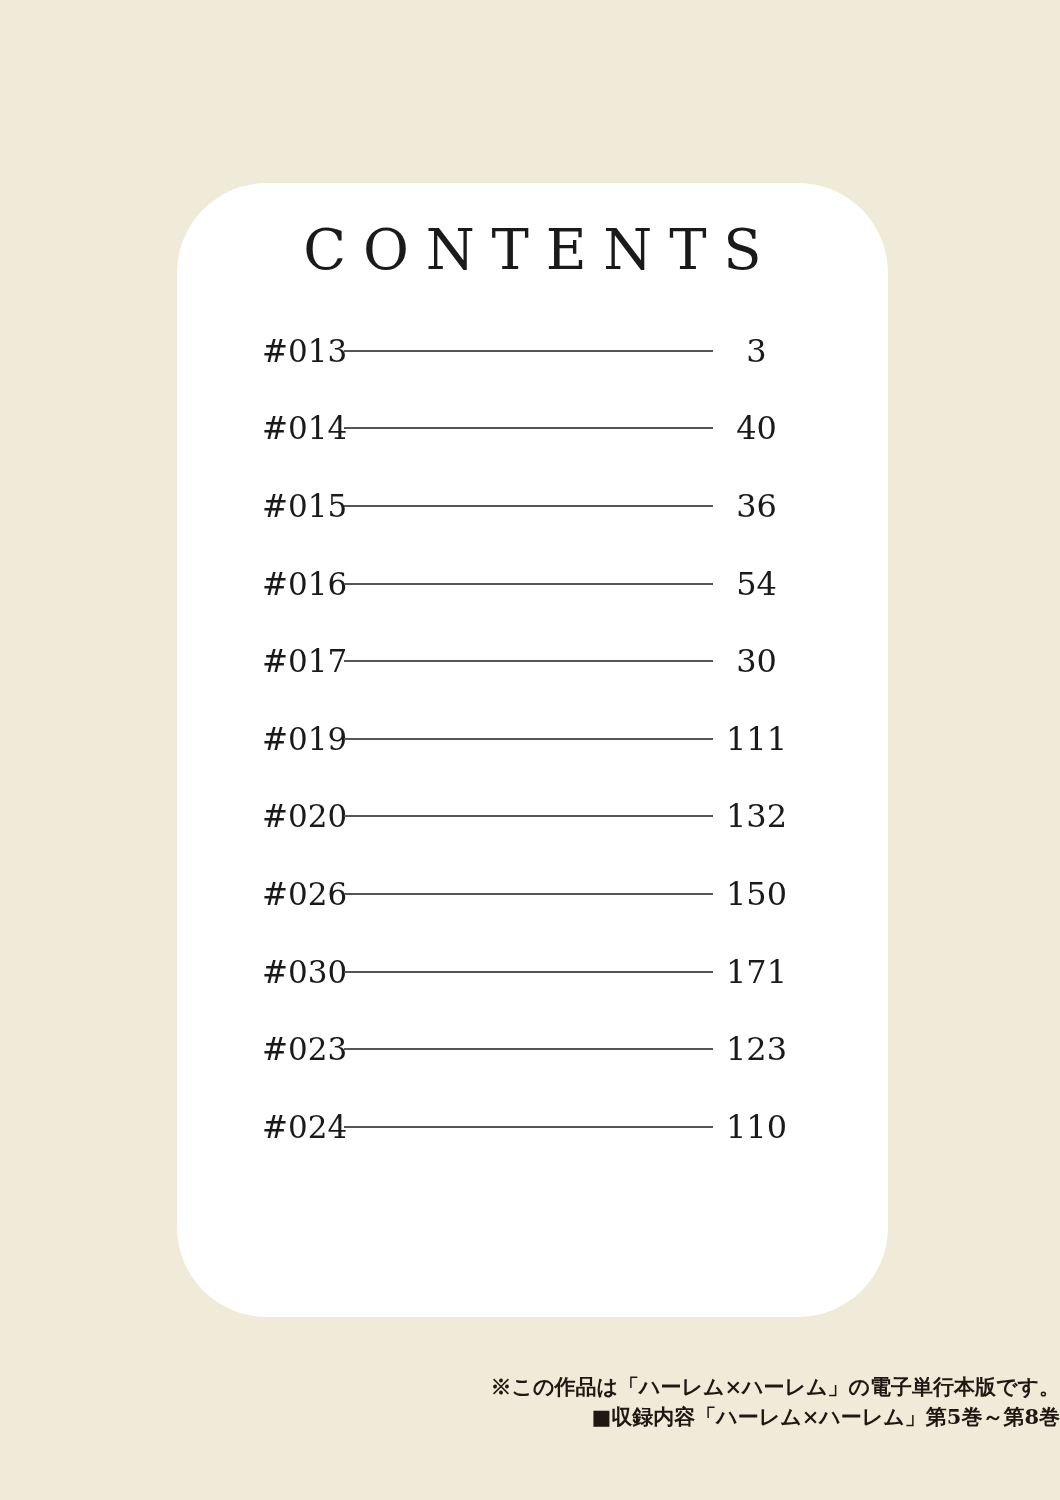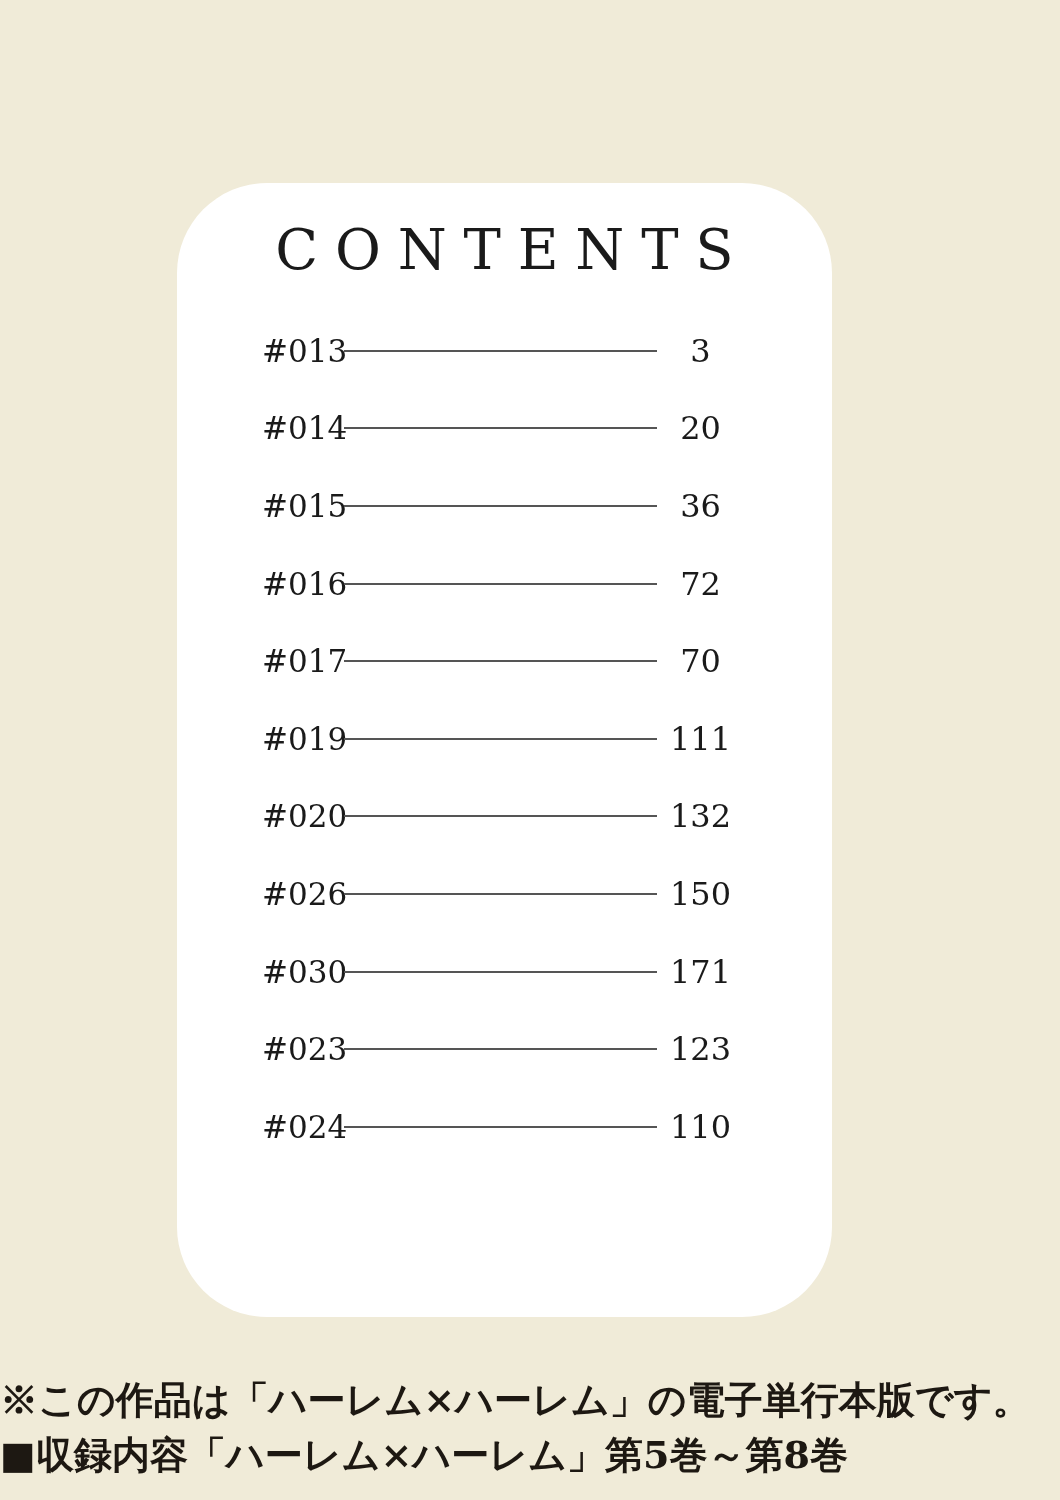--- a/index.html
+++ b/index.html
@@ -16,21 +16,21 @@
     height: 1500px;
     position: relative;
     background: var(--bg);
     font-family: "DejaVu Serif", "Liberation Serif", serif;
     overflow: hidden;
   }
   .card {
     position: absolute;
     left: 177px;
     top: 183px;
-    width: 655px;
+    width: 711px;
     height: 1134px;
     background: var(--card);
     border-radius: 90px;
   }
   .title {
     margin: 39px 0 0 0;
     text-align: center;
     font-size: 56px;
     line-height: 1;
     font-weight: 400;
@@ -66,61 +66,61 @@
     flex: 0 0 auto;
     text-align: center;
     font-size: 32px;
     color: var(--ink);
   }
   .footer {
     position: absolute;
     left: 0;
     top: 1372px;
     width: 100%;
-    text-align: left;
-    font-size: 38px;
+    text-align: right;
+    font-size: 21px;
     font-weight: bold;
     line-height: 1.45;
     color: var(--footer-ink);
   }
 </style>
 </head>
 <body>
 
 <div class="card">
   <h1 class="title">CONTENTS</h1>
   <div class="toc">
   <div class="row">
     <span class="label">#013</span>
     <span class="leader"></span>
     <span class="pagenum">3</span>
   </div>
 
   <div class="row">
     <span class="label">#014</span>
     <span class="leader"></span>
-    <span class="pagenum">20</span>
+    <span class="pagenum">40</span>
   </div>
 
   <div class="row">
     <span class="label">#015</span>
     <span class="leader"></span>
     <span class="pagenum">36</span>
   </div>
 
   <div class="row">
     <span class="label">#016</span>
     <span class="leader"></span>
-    <span class="pagenum">72</span>
+    <span class="pagenum">54</span>
   </div>
 
   <div class="row">
     <span class="label">#017</span>
     <span class="leader"></span>
-    <span class="pagenum">70</span>
+    <span class="pagenum">30</span>
   </div>
 
 
   <div class="row">
     <span class="label">#019</span>
     <span class="leader"></span>
     <span class="pagenum">111</span>
   </div>
 
   <div class="row">

